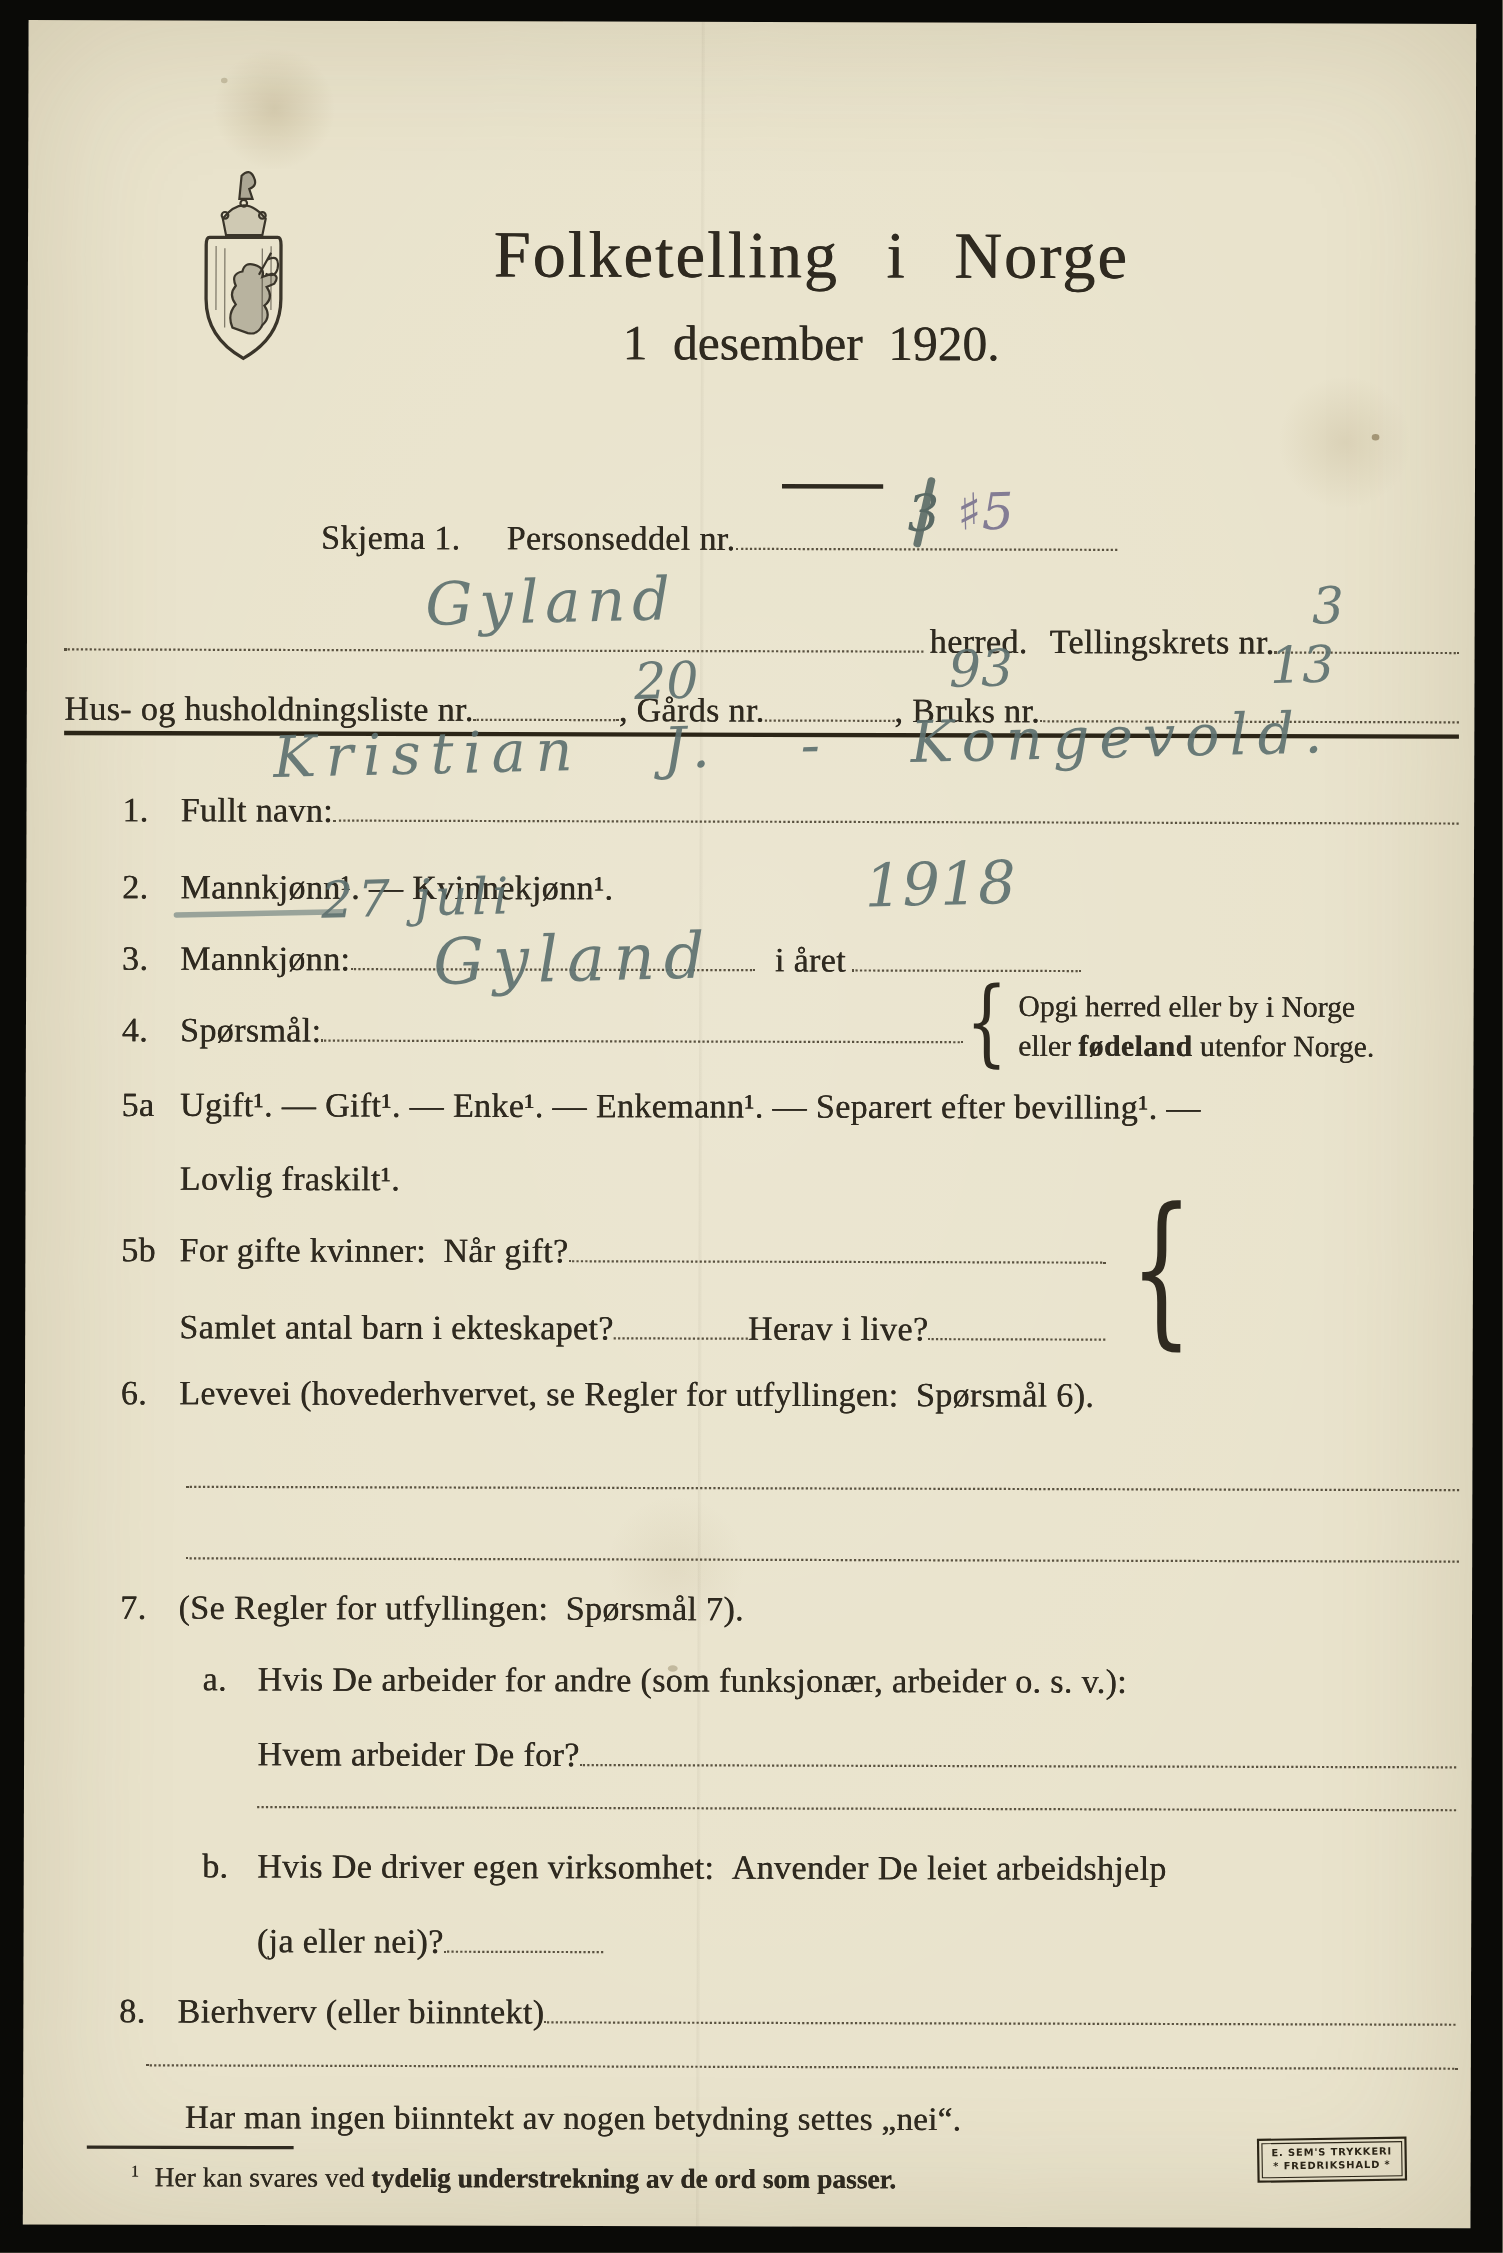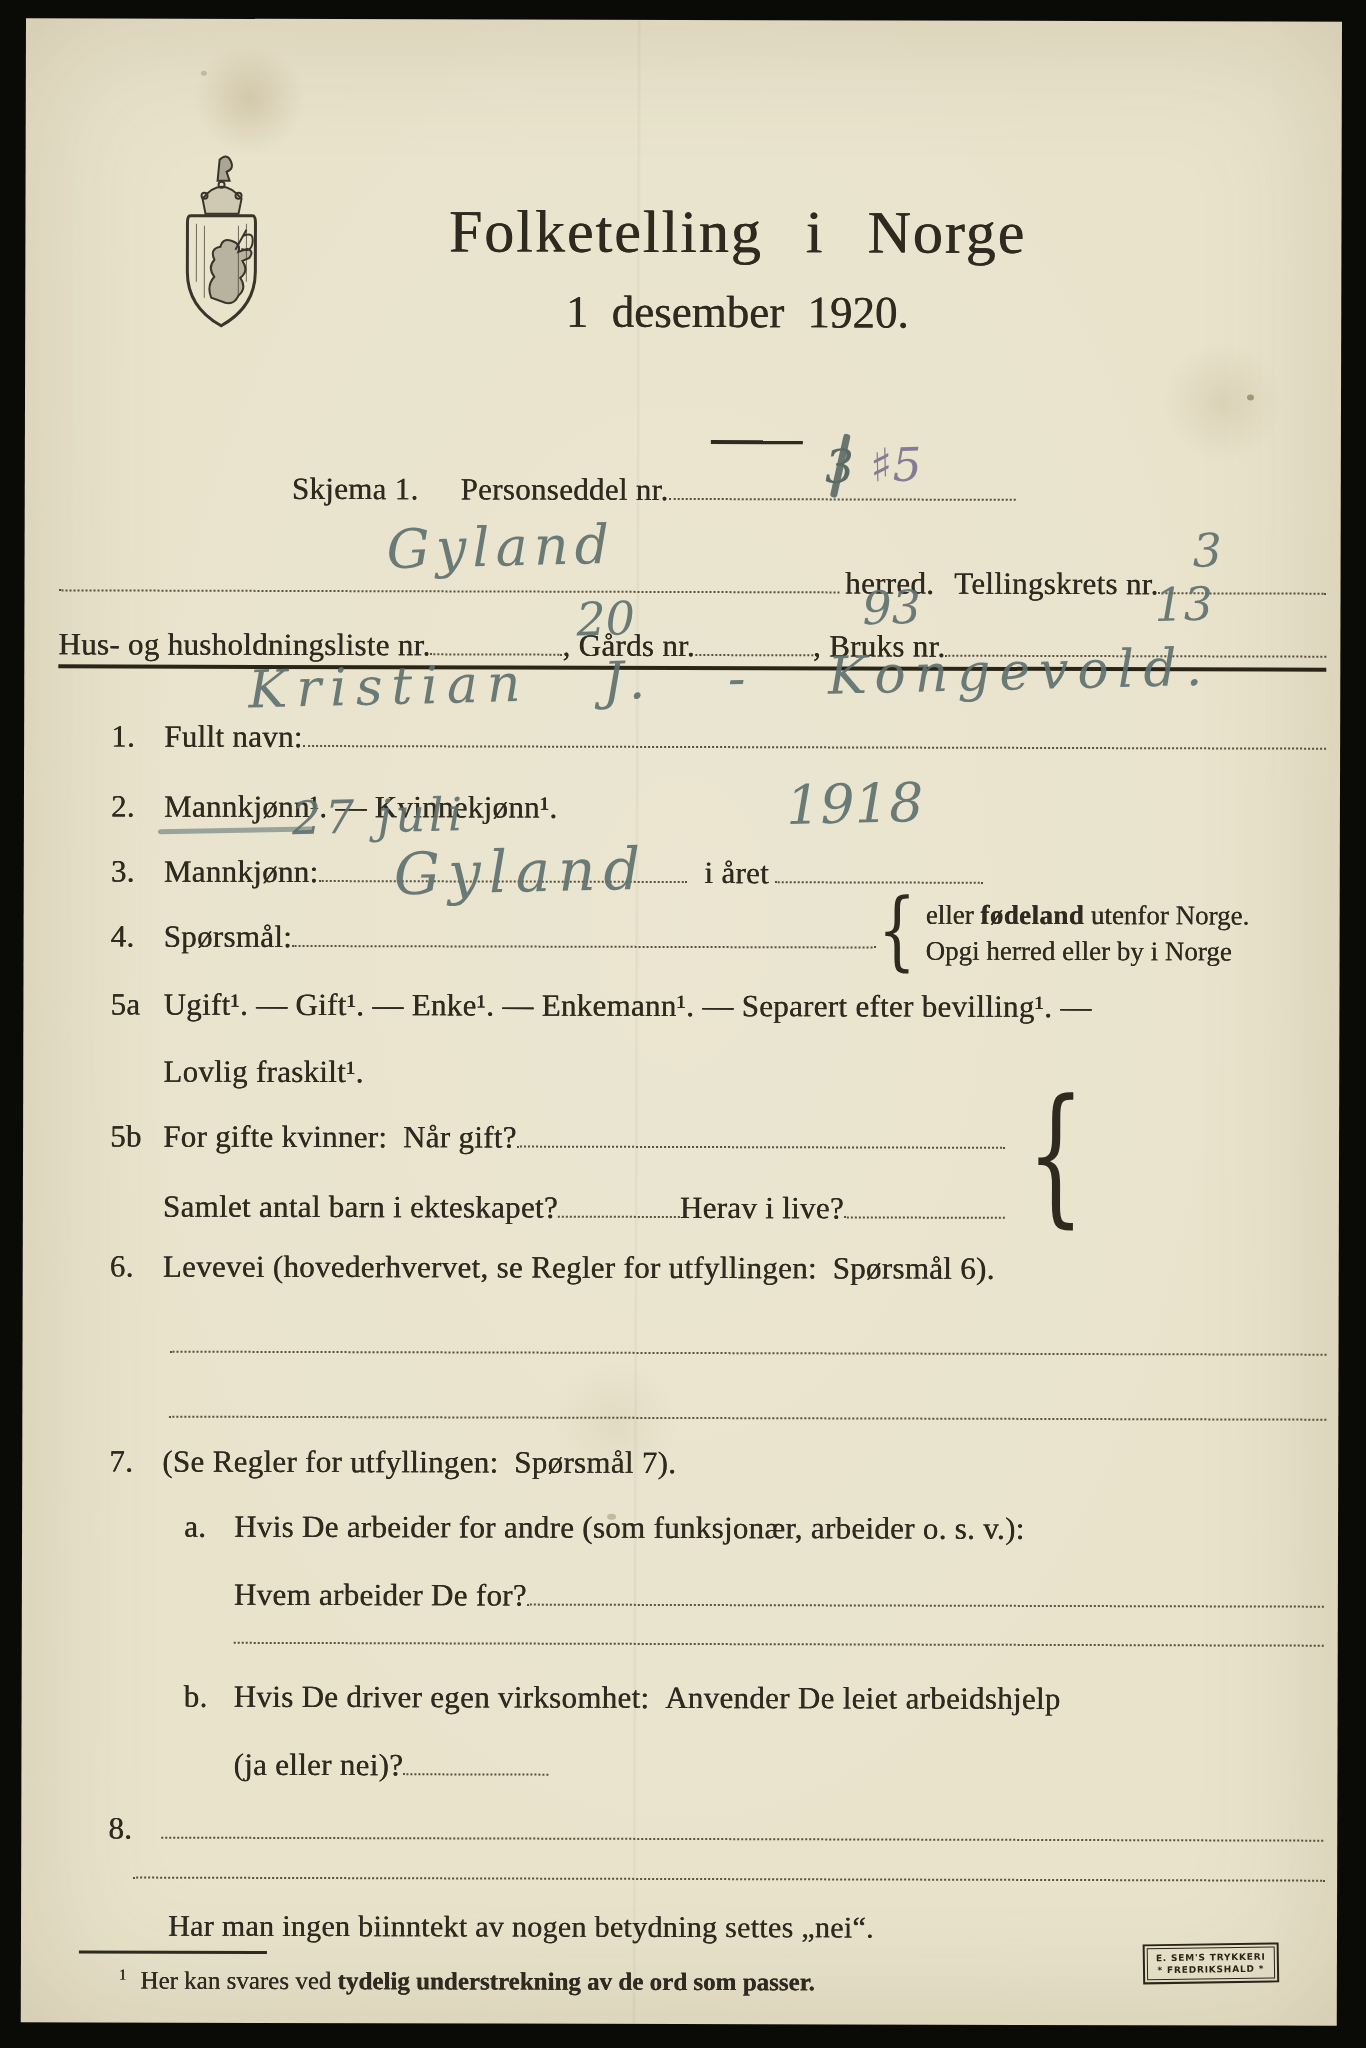--- a/index.html
+++ b/index.html
@@ -146,22 +146,22 @@
   <div class="hand" style="left:762px;top:752px;font-size:54px;">1918</div>
 
   <div class="print row" style="top:900px;left:87px;width:765px;">
     <span class="qnum">4.</span>
     <span>Spørsmål:</span>
     <span class="dots grow"></span>
   </div>
   <div class="hand" style="left:370px;top:818px;font-size:58px;letter-spacing:8px;">Gyland</div>
   <div class="brace" style="left:846px;top:866px;font-size:86px;transform:scaleX(.7);">{</div>
   <div class="note" style="left:902px;top:876px;">
+    <div>Opgi herred eller by i Norge</div>
     <div><span>eller </span><b>fødeland</b><span> utenfor Norge.</span></div>
-    <div>Opgi herred eller by i Norge</div>
   </div>
 
   <div class="print row" style="top:968px;left:87px;width:1215px;">
     <span class="qnum">5a</span>
     <span>Ugift¹. — Gift¹. — Enke¹. — Enkemann¹. — Separert efter bevilling¹. —</span>
   </div>
   <div class="print" style="top:1035px;left:140px;">Lovlig fraskilt¹.</div>
 
   <div class="print row" style="top:1100px;left:87px;width:895px;">
     <span class="qnum">5b</span>
@@ -200,20 +200,21 @@
     <span class="qletter">b.</span>
     <span>Hvis De driver egen virksomhet: Anvender De leiet arbeidshjelp</span>
   </div>
   <div class="print row" style="top:1728px;left:212px;width:400px;">
     <span>(ja eller nei)?</span>
     <span class="dots" style="width:145px;"></span>
   </div>
 
   <div class="print row" style="top:1792px;left:87px;width:1215px;">
     <span class="qnum">8.</span>
+    <span>Bierhverv (eller biinntekt)</span>
     <span class="dots grow"></span>
   </div>
   <div class="dotline" style="top:1858px;left:112px;width:1192px;"></div>
   <div class="print" style="top:1890px;left:147px;font-size:30px;">Har man ingen biinntekt av nogen betydning settes „nei“.</div>
 
   <div class="fnrule"></div>
   <div class="fnote" style="top:1948px;left:98px;">
     <span class="fn-marker">1</span><span>Her kan svares ved </span><b>tydelig understrekning av de ord som passer.</b>
   </div>
 

